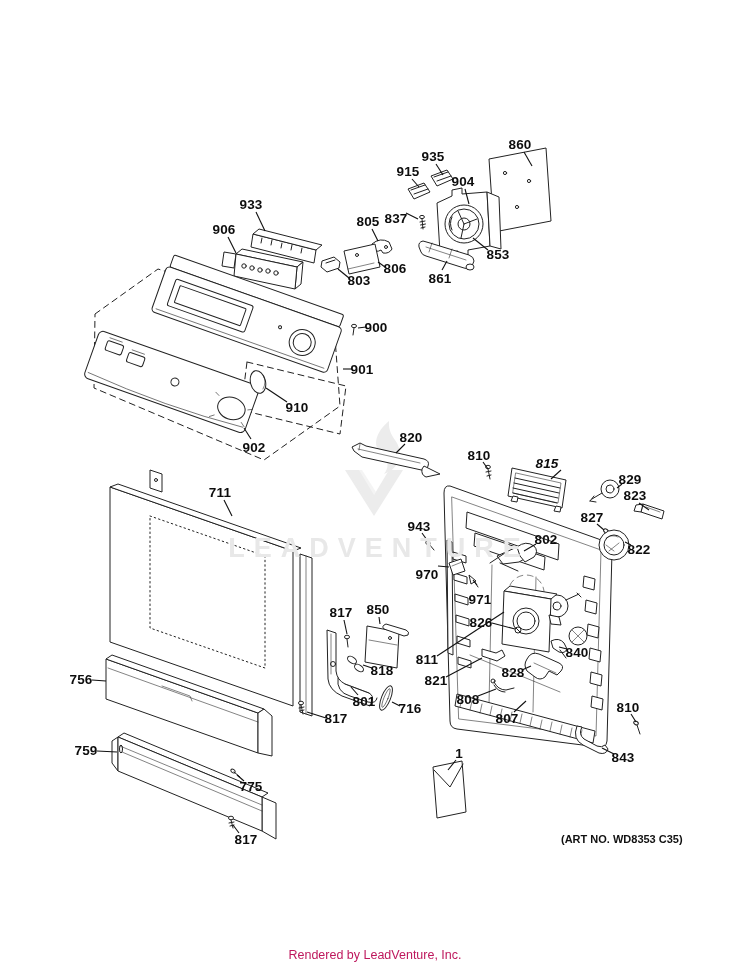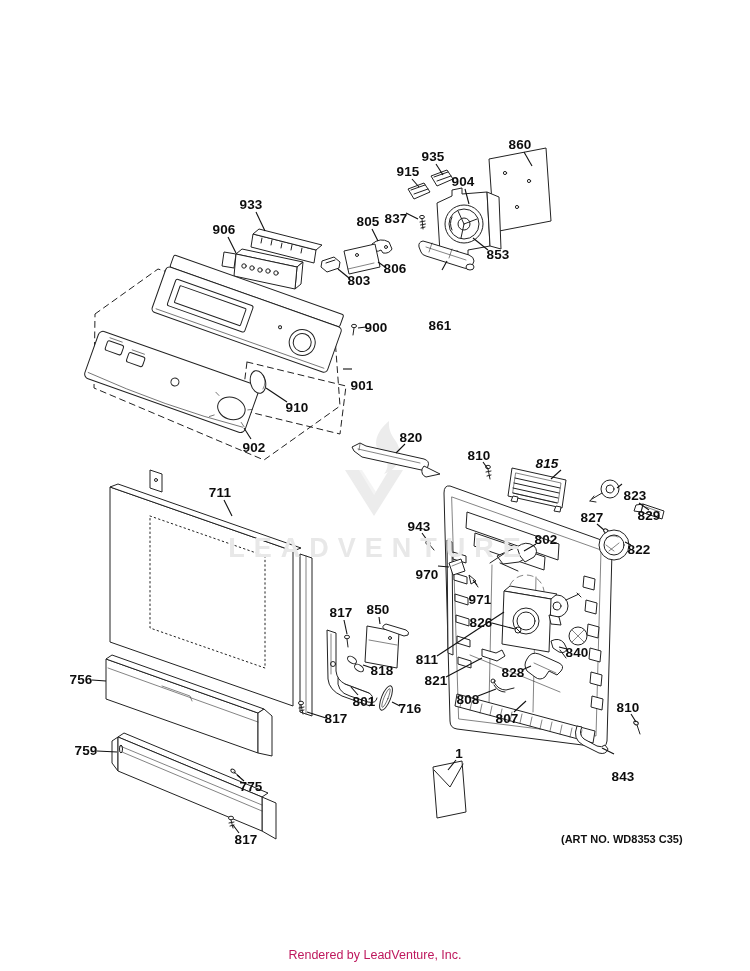--- a/index.html
+++ b/index.html
@@ -367,46 +367,46 @@
       <div class="part-label" style="left: 433px; top: 156px;">935</div>
       <div class="part-label" style="left: 408px; top: 171px;">915</div>
       <div class="part-label" style="left: 463px; top: 181px;">904</div>
       <div class="part-label" style="left: 520px; top: 144px;">860</div>
       <div class="part-label" style="left: 251px; top: 204px;">933</div>
       <div class="part-label" style="left: 224px; top: 229px;">906</div>
       <div class="part-label" style="left: 396px; top: 210px; margin-top: 8px;">837</div>
       <div class="part-label" style="left: 368px; top: 221px;">805</div>
       <div class="part-label" style="left: 395px; top: 268px;">806</div>
       <div class="part-label" style="left: 359px; top: 280px;">803</div>
-      <div class="part-label" style="left: 440px; top: 278px; margin-top: 47px;">861</div>
+      <div class="part-label" style="left: 440px; top: 278px;">861</div>
       <div class="part-label" style="left: 498px; top: 254px;">853</div>
       <div class="part-label" style="left: 376px; top: 327px;">900</div>
-      <div class="part-label" style="left: 362px; top: 369px; margin-top: 16px;">901</div>
+      <div class="part-label" style="left: 362px; top: 369px;">901</div>
       <div class="part-label" style="left: 297px; top: 407px;">910</div>
       <div class="part-label" style="left: 254px; top: 447px;">902</div>
       <div class="part-label" style="left: 411px; top: 437px;">820</div>
       <div class="part-label" style="left: 479px; top: 455px;">810</div>
       <div class="part-label" style="left: 547px; top: 463px; font-style: italic;">815</div>
-      <div class="part-label" style="left: 649px; top: 479px; margin-top: 36px;">829</div>
+      <div class="part-label" style="left: 630px; top: 479px;">829</div>
       <div class="part-label" style="left: 635px; top: 495px;">823</div>
       <div class="part-label" style="left: 592px; top: 517px;">827</div>
       <div class="part-label" style="left: 639px; top: 549px;">822</div>
       <div class="part-label" style="left: 419px; top: 526px;">943</div>
       <div class="part-label" style="left: 546px; top: 539px;">802</div>
       <div class="part-label" style="left: 427px; top: 566px; margin-top: 8px;">970</div>
       <div class="part-label" style="left: 480px; top: 591px; margin-top: 8px;">971</div>
       <div class="part-label" style="left: 481px; top: 622px;">826</div>
       <div class="part-label" style="left: 427px; top: 659px;">811</div>
       <div class="part-label" style="left: 577px; top: 652px;">840</div>
       <div class="part-label" style="left: 436px; top: 680px;">821</div>
       <div class="part-label" style="left: 513px; top: 672px;">828</div>
       <div class="part-label" style="left: 468px; top: 699px;">808</div>
       <div class="part-label" style="left: 507px; top: 718px;">807</div>
       <div class="part-label" style="left: 628px; top: 707px;">810</div>
-      <div class="part-label" style="left: 623px; top: 776px;">843</div>
+      <div class="part-label" style="left: 623px; top: 757px;">843</div>
       <div class="part-label" style="left: 459px; top: 753px;">1</div>
       <div class="part-label" style="left: 220px; top: 492px;">711</div>
       <div class="part-label" style="left: 81px; top: 679px;">756</div>
       <div class="part-label" style="left: 86px; top: 750px;">759</div>
       <div class="part-label" style="left: 251px; top: 786px;">775</div>
       <div class="part-label" style="left: 246px; top: 839px;">817</div>
       <div class="part-label" style="left: 336px; top: 718px;">817</div>
       <div class="part-label" style="left: 341px; top: 612px;">817</div>
       <div class="part-label" style="left: 378px; top: 609px;">850</div>
       <div class="part-label" style="left: 382px; top: 670px;">818</div>

